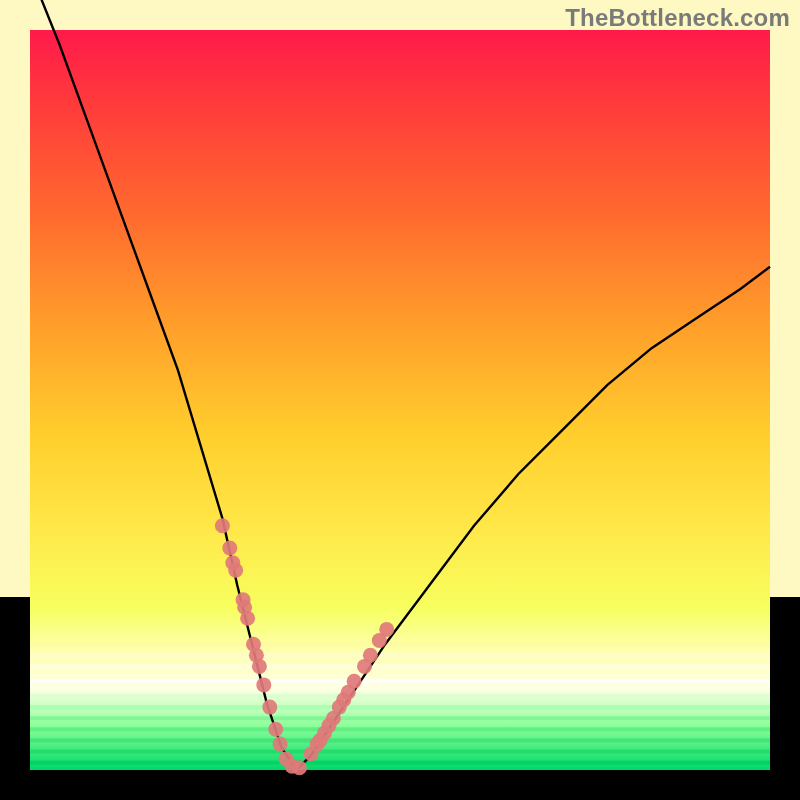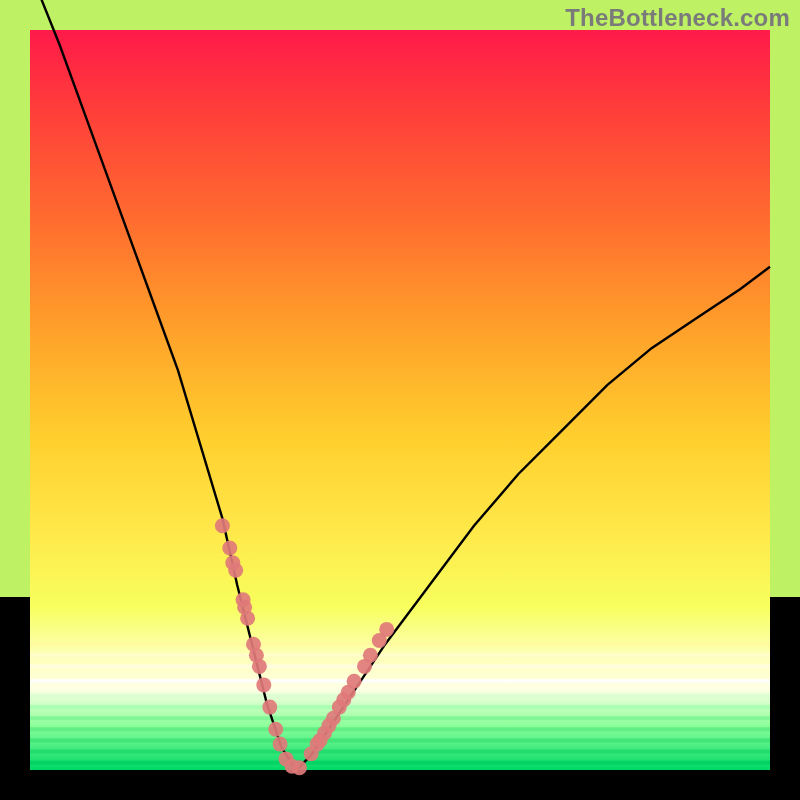--- a/index.html
+++ b/index.html
@@ -8,21 +8,21 @@
     width: 800px;
     height: 800px;
     overflow: hidden;
     background: #000;
     font-family: Arial, Helvetica, sans-serif;
   }
   .frame {
     position: relative;
     width: 800px;
     height: 597px;
-    background: #bef264;
+    background: #fef9c3;
   }
   .plot {
     position: absolute;
     left: 30px;
     top: 30px;
     width: 740px;
     height: 740px;
     background: linear-gradient(
       to bottom,
       #ff1a4a 0%,

